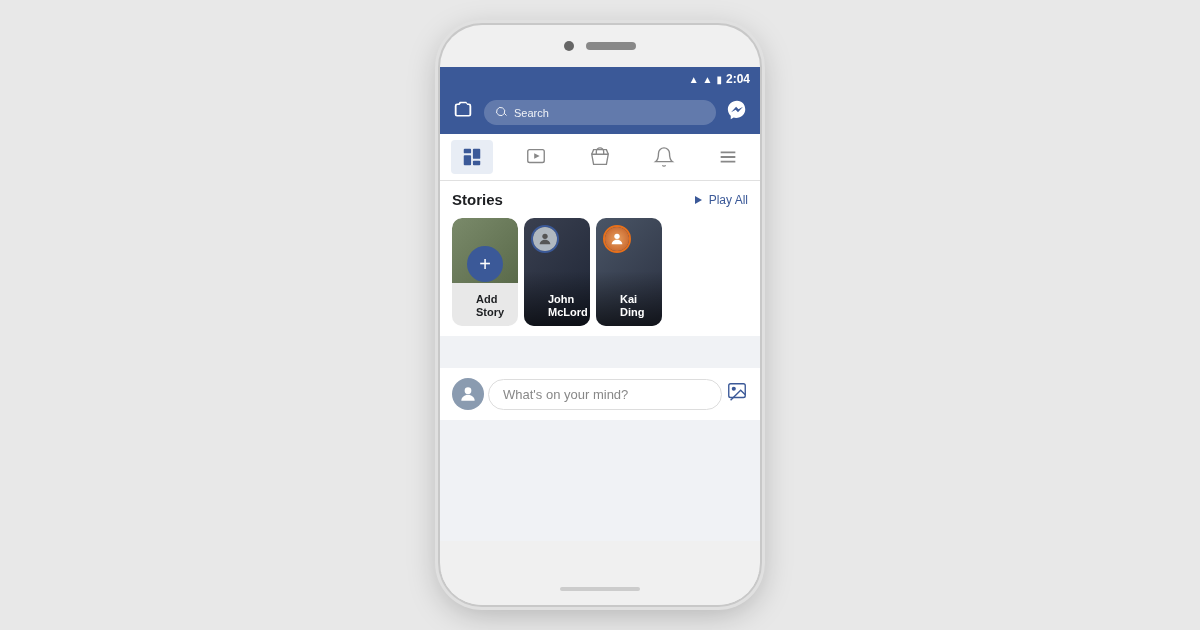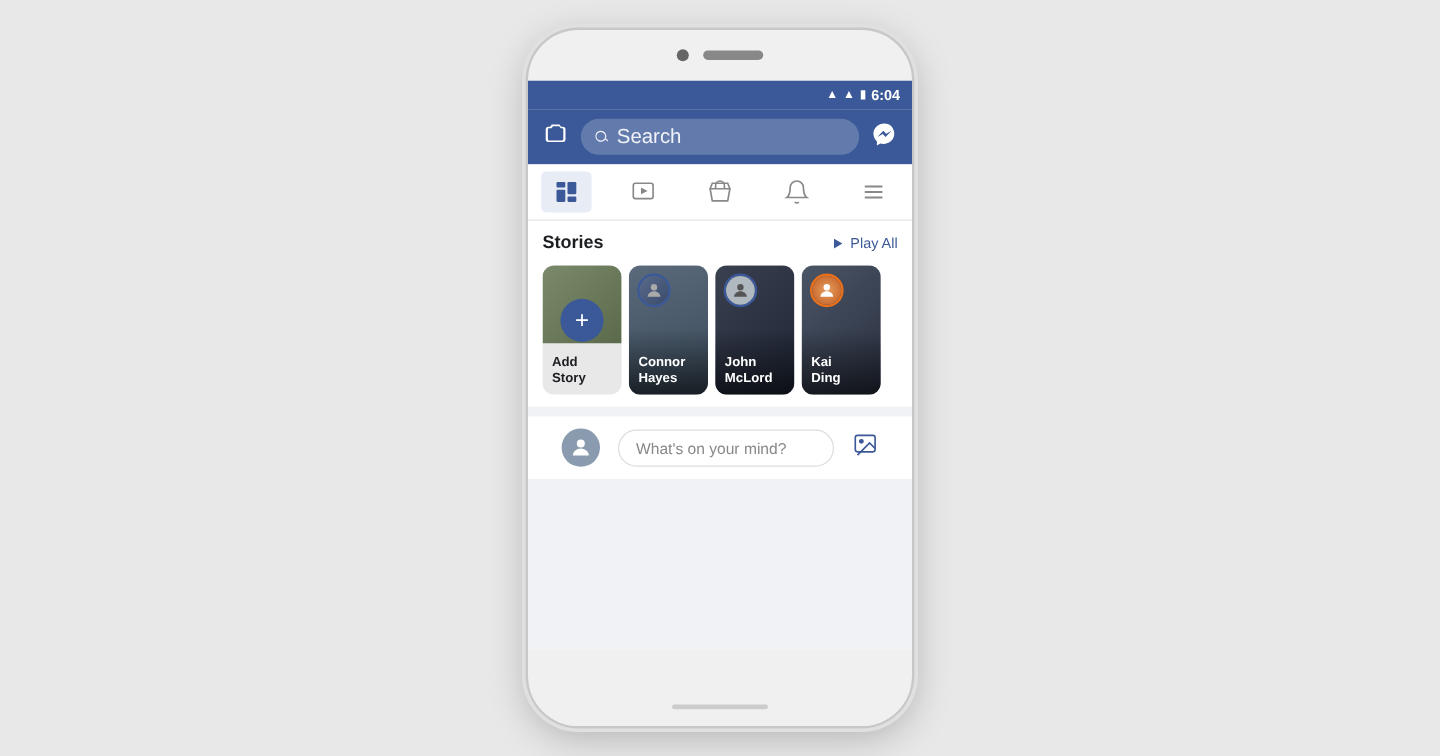--- a/index.html
+++ b/index.html
@@ -107,21 +107,21 @@
       display: flex;
       align-items: center;
       gap: 6px;
     }
     .fb-search-icon {
       color: rgba(255,255,255,0.8);
       font-size: 12px;
     }
     .fb-search-text {
       color: rgba(255,255,255,0.9);
-      font-size: 17px;
+      font-size: 11px;
     }
     .fb-messenger-icon {
       color: white;
       font-size: 18px;
       flex-shrink: 0;
     }
 
     
     .fb-nav {
       border-bottom: 1px solid #e0e0e0;
@@ -216,21 +216,21 @@
       display: flex;
       align-items: center;
       justify-content: center;
       color: white;
       font-size: 20px;
       font-weight: 300;
     }
     .story-label {
       position: absolute;
       bottom: 7px;
-      left: 8px;
+      left: 24px;
       right: 6px;
       color: white;
       font-size: 11px;
       font-weight: 600;
       line-height: 1.2;
     }
     .story-label-dark {
       color: #1c1e21;
     }
 
@@ -272,25 +272,25 @@
       bottom: 0;
       left: 0;
       right: 0;
       height: 55px;
       background: linear-gradient(transparent, rgba(0,0,0,0.6));
     }
 
     
     .post-area {
       background: #fff;
-      margin-top: 0;
-      padding: 10px 28px;
-      display: flex;
-      align-items: center;
-      gap: 15px;
+      margin-top: 24px;
+      padding: 10px 12px;
+      display: flex;
+      align-items: center;
+      gap: 4px;
     }
     .post-avatar {
       width: 32px;
       height: 32px;
       border-radius: 50%;
       background: #8a9bb0;
       flex-shrink: 0;
       overflow: hidden;
       display: flex;
       align-items: center;
@@ -350,21 +350,21 @@
     <div class="phone-camera"></div>
     <div class="phone-speaker"></div>
   </div>
 
   <div class="phone-screen">
 
     <div class="status-bar">
       <span class="status-icon">▲</span>
       <span class="status-icon">▲</span>
       <span class="status-icon">▮</span>
-      <span class="status-bar-time">6:04</span>
+      <span class="status-bar-time">2:04</span>
     </div>
 
     <div class="fb-header">
       <div class="fb-header-camera">
         <svg width="22" height="22" viewBox="0 0 24 24" fill="white">
           <path d="M12 9a3 3 0 1 0 0 6 3 3 0 0 0 0-6zM12 15a3 3 0 1 1 0-6 3 3 0 0 1 0 6zm6.5-10H17l-1.5-2h-7L7 5H5.5A2.5 2.5 0 0 0 3 7.5v9A2.5 2.5 0 0 0 5.5 19h13a2.5 2.5 0 0 0 2.5-2.5v-9A2.5 2.5 0 0 0 18.5 5zm.5 11.5a1 1 0 0 1-1 1h-12a1 1 0 0 1-1-1V7.5a1 1 0 0 1 1-1h2.22l1.5-2h5.56l1.5 2H18a1 1 0 0 1 1 1v9z"></path>
         </svg>
       </div>
       <div class="fb-search-bar">
         <span class="fb-search-icon">
@@ -436,33 +436,20 @@
           </span>
         </div>
         <div class="stories-list">
 
           <div class="story-card story-add">
             <div class="add-story-bg"></div>
             <div class="story-add-circle">+</div>
             <span class="story-label story-label-dark">Add<br>Story</span>
           </div>
 
-          <div class="story-card">
-            <div class="story-photo story-bg-1"></div>
-            <div class="story-gradient"></div>
-            <div class="story-avatar">
-              <div class="story-avatar-inner" style="background: linear-gradient(135deg,#5a6a8a,#3a4a6a);">
-                <svg width="16" height="16" viewBox="0 0 24 24" fill="#aaa">
-                    <circle cx="12" cy="8" r="4"></circle>
-                    <path d="M4 20c0-4 4-7 8-7s8 3 8 7"></path>
-                  </svg>
-              </div>
-            </div>
-            <span class="story-label">Connor<br>Hayes</span>
-          </div>
 
           <div class="story-card">
             <div class="story-photo story-bg-3" style="background: linear-gradient(135deg,#3a4050,#1e2535);"></div>
             <div class="story-gradient"></div>
             <div class="story-avatar">
               <div class="story-avatar-inner" style="background: #b0b8c0; border-radius:50%; display:flex; align-items:center; justify-content:center;">
                 <svg width="16" height="16" viewBox="0 0 24 24" fill="#555">
                     <circle cx="12" cy="8" r="4"></circle>
                     <path d="M4 20c0-4 4-7 8-7s8 3 8 7"></path>
                   </svg>

